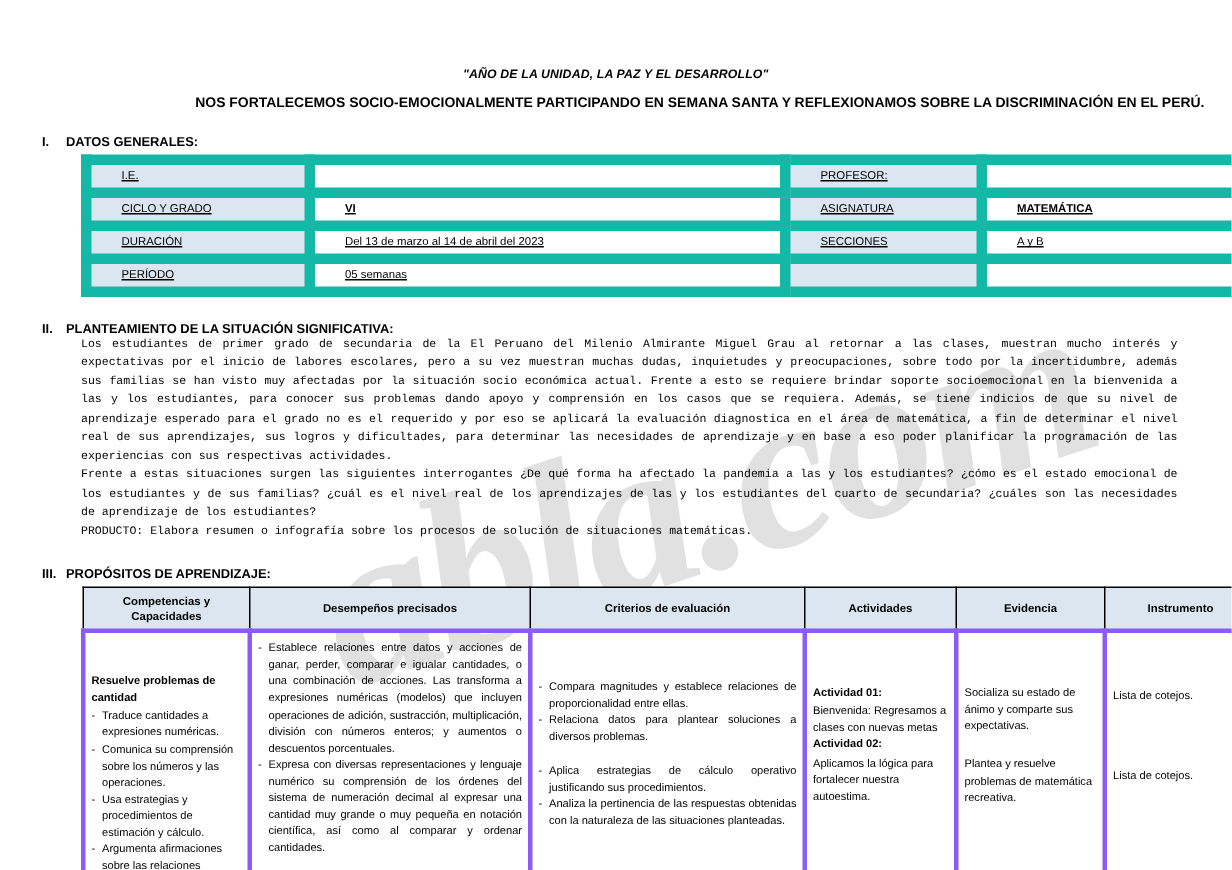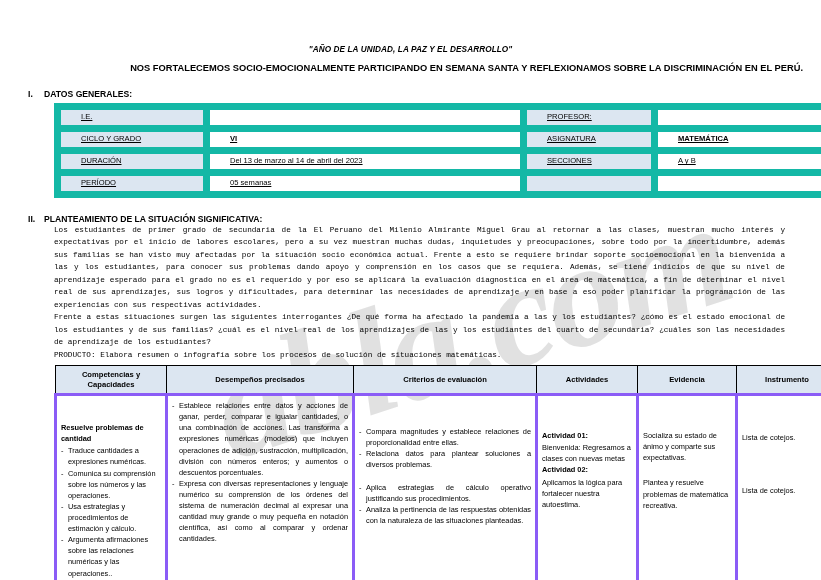--- a/index.html
+++ b/index.html
@@ -234,20 +234,24 @@
     <span class="section-num">II.</span>
     <span class="section-title">PLANTEAMIENTO DE LA SITUACIÓN SIGNIFICATIVA:</span>
   </div>
 
   <div class="para-block">
     <p class="para">Los estudiantes de primer grado de secundaria de la El Peruano del Milenio Almirante Miguel Grau al retornar a las clases, muestran mucho interés y expectativas por el inicio de labores escolares, pero a su vez muestran muchas dudas, inquietudes y preocupaciones, sobre todo por la incertidumbre, además sus familias se han visto muy afectadas por la situación socio económica actual. Frente a esto se requiere brindar soporte socioemocional en la bienvenida a las y los estudiantes, para conocer sus problemas dando apoyo y comprensión en los casos que se requiera. Además, se tiene indicios de que su nivel de aprendizaje esperado para el grado no es el requerido y por eso se aplicará la evaluación diagnostica en el área de matemática, a fin de determinar el nivel real de sus aprendizajes, sus logros y dificultades, para determinar las necesidades de aprendizaje y en base a eso poder planificar la programación de las experiencias con sus respectivas actividades.</p>
     <p class="para">Frente a estas situaciones surgen las siguientes interrogantes ¿De qué forma ha afectado la pandemia a las y los estudiantes? ¿cómo es el estado emocional de los estudiantes y de sus familias? ¿cuál es el nivel real de los aprendizajes de las y los estudiantes del cuarto de secundaria? ¿cuáles son las necesidades de aprendizaje de los estudiantes?</p>
     <p class="para">PRODUCTO: Elabora resumen o infografía sobre los procesos de solución de situaciones matemáticas.</p>
   </div>
 
+  <div class="section-head">
+    <span class="section-num">III.</span>
+    <span class="section-title">PROPÓSITOS DE APRENDIZAJE:</span>
+  </div>
 
   <table class="prop">
     <thead>
       <tr>
         <th class="p1">Competencias y Capacidades</th>
         <th class="p2">Desempeños precisados</th>
         <th class="p3">Criterios de evaluación</th>
         <th class="p4">Actividades</th>
         <th class="p5">Evidencia</th>
         <th class="p6">Instrumento</th>

